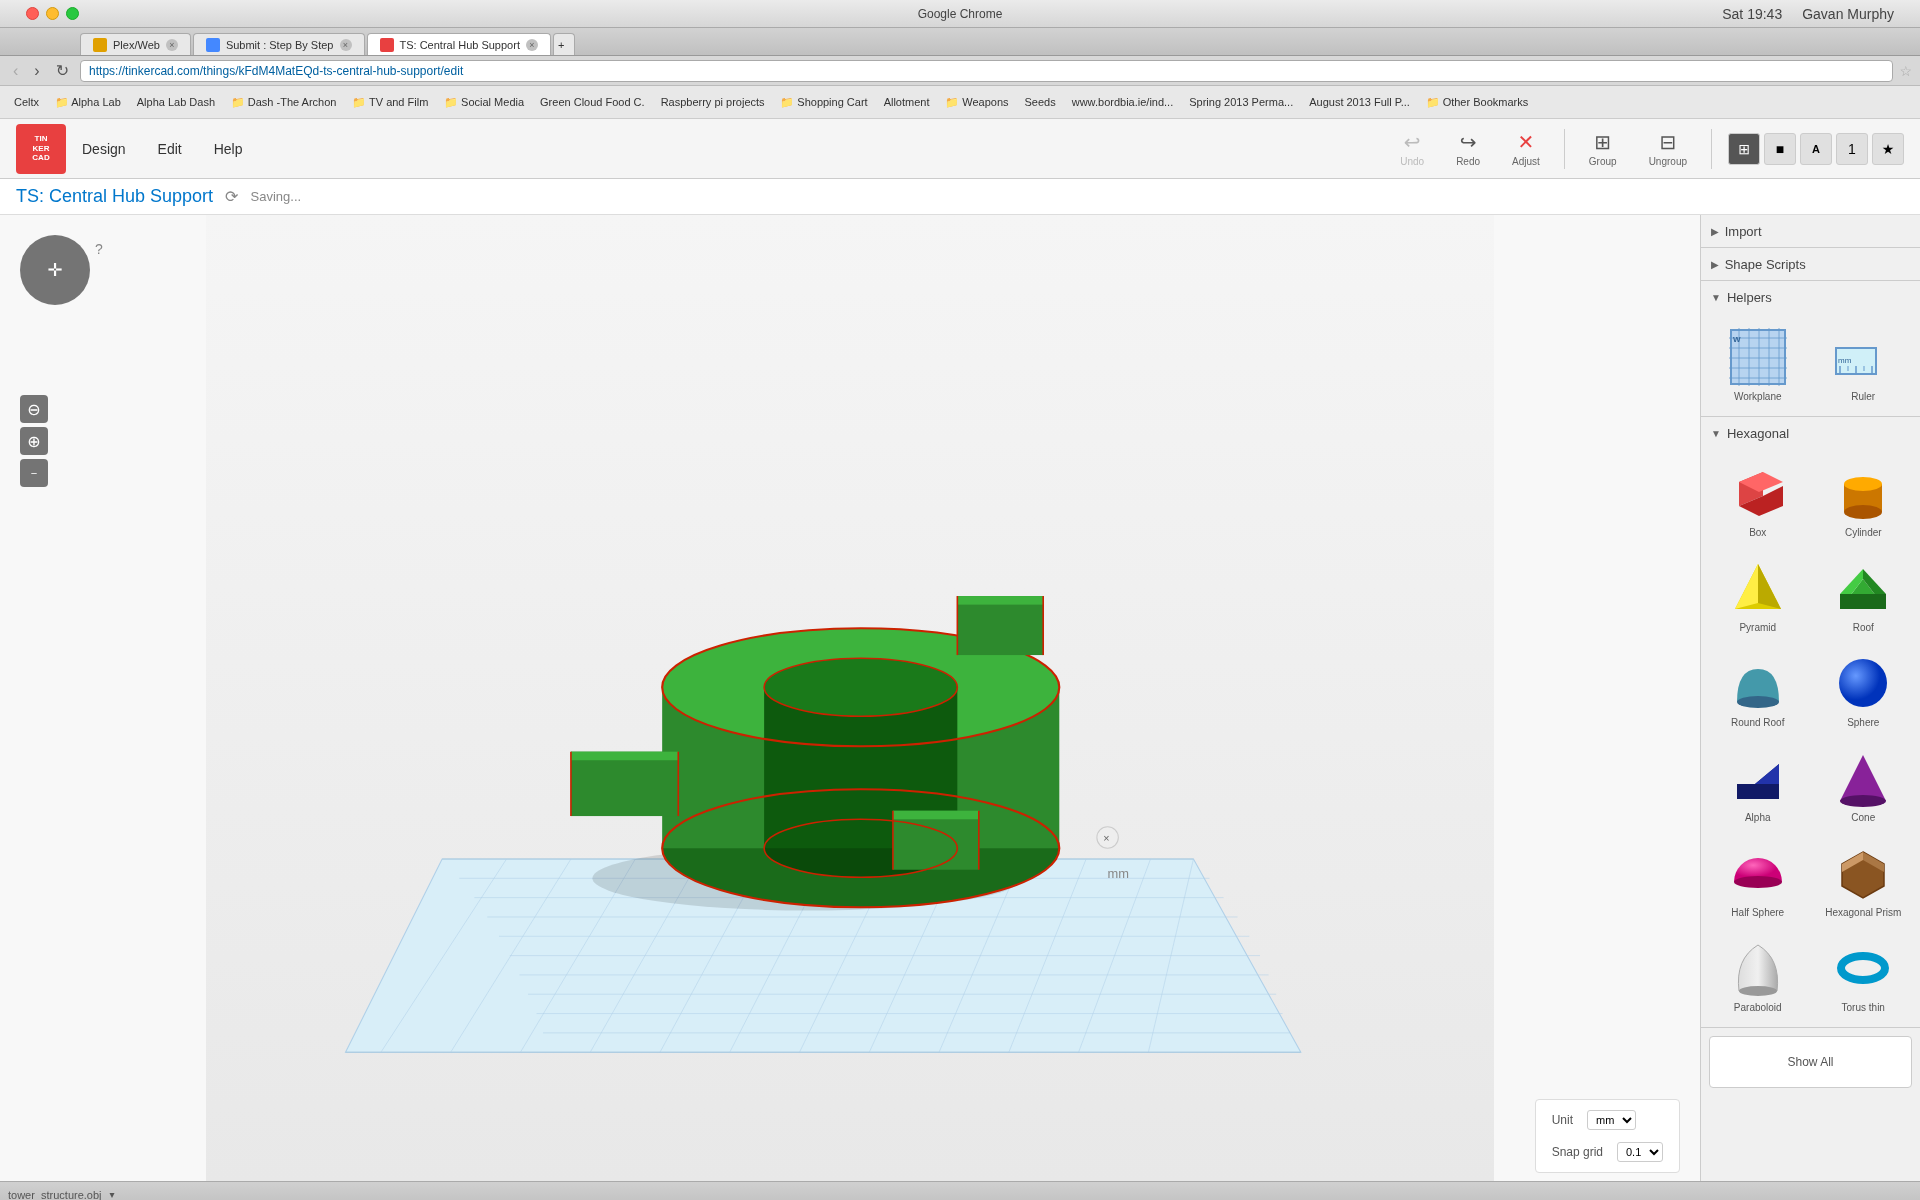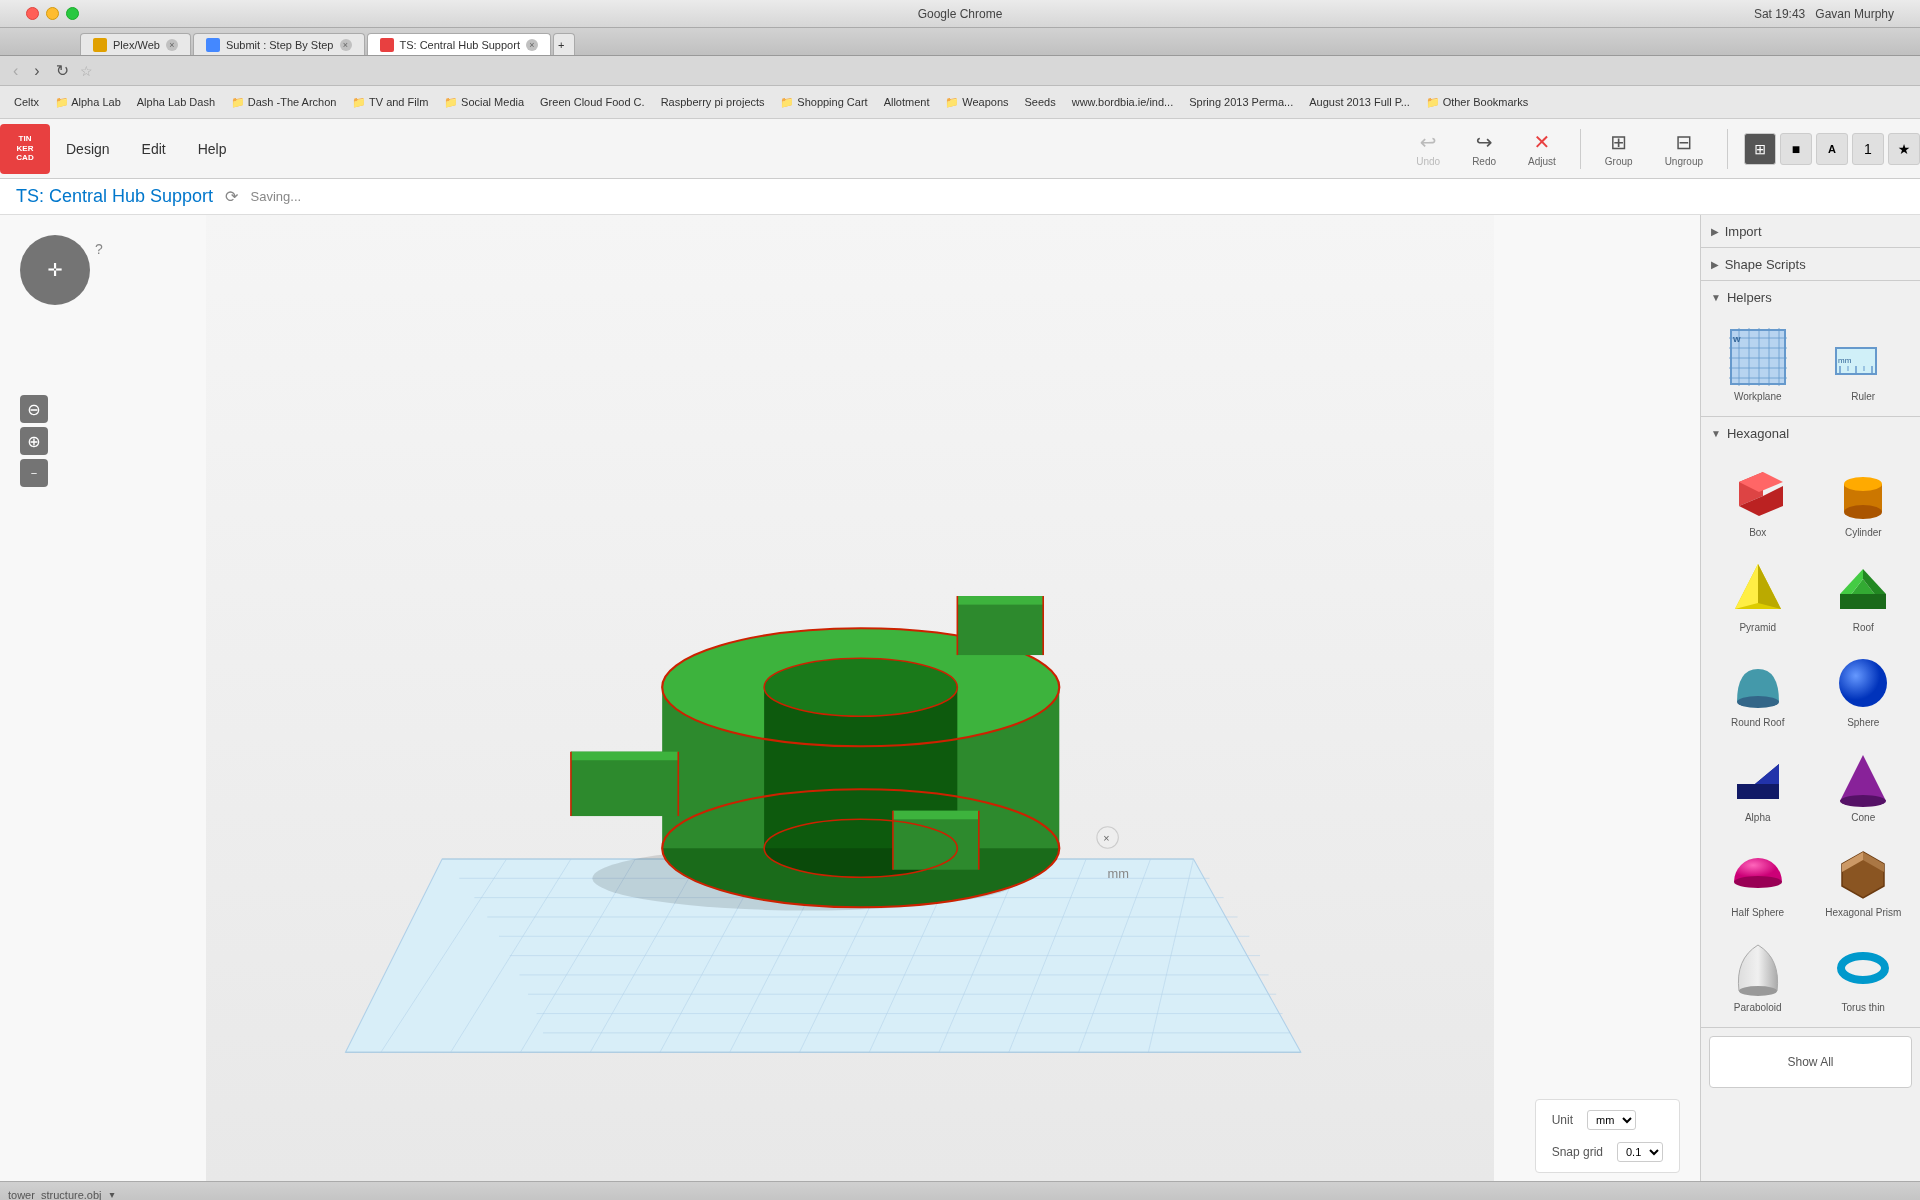--- a/index.html
+++ b/index.html
@@ -14,21 +14,21 @@
       padding: 0 26px;
       border-bottom: 1px solid #aaa;
       position: relative;
     }
     .traffic-lights { display: flex; gap: 7px; align-items: center; }
     .traffic-light { width: 13px; height: 13px; border-radius: 50%; cursor: pointer; }
     .tl-red { background: #ff5f57; border: 1px solid #e0443e; }
     .tl-yellow { background: #febc2e; border: 1px solid #d49a0e; }
     .tl-green { background: #28c840; border: 1px solid #1aab29; }
     .title-bar-text { position: absolute; left: 50%; transform: translateX(-50%); font-size: 12px; color: #444; font-weight: 500; }
-    .title-bar-right { margin-left: auto; font-size: 12px; color: #444; display: flex; align-items: center; gap: 10px; }
+    .title-bar-right { margin-left: auto; font-size: 14px; color: #444; display: flex; align-items: center; gap: 20px; }
 
     
     .tab-bar {
       height: 28px;
       background: linear-gradient(to bottom, #d2d2d2, #c0c0c0);
       display: flex;
       align-items: flex-end;
       padding: 0 80px;
       border-bottom: 1px solid #999;
     }
@@ -97,21 +97,21 @@
       gap: 3px;
     }
 
     
     .app-header {
       height: 60px;
       background: #f5f5f5;
       border-bottom: 1px solid #ccc;
       display: flex;
       align-items: center;
-      padding: 0 0;
+      padding: 0 16px;
       gap: 16px;
     }
     .tinkercad-logo {
       width: 50px;
       height: 50px;
       background: #e84040;
       display: flex;
       align-items: center;
       justify-content: center;
       color: white;
@@ -348,20 +348,21 @@
   </div>
   <div class="tab" style="width:22px; padding:0 4px;">
     <span>+</span>
   </div>
 </div>
 
 <div class="address-bar">
   <span class="nav-btn disabled">‹</span>
   <span class="nav-btn">›</span>
   <span class="nav-btn">↻</span>
+  <input class="address-input" type="text" value="https://tinkercad.com/things/kFdM4MatEQd-ts-central-hub-support/edit" style="">
   <span style="color:#aaa;font-size:14px;">☆</span>
 </div>
 
 <div class="bookmarks-bar">
   <span class="bookmark-item">Celtx</span>
   <span class="bookmark-item">📁 Alpha Lab</span>
   <span class="bookmark-item">Alpha Lab Dash</span>
   <span class="bookmark-item">📁 Dash -The Archon</span>
   <span class="bookmark-item">📁 TV and Film</span>
   <span class="bookmark-item">📁 Social Media</span>

